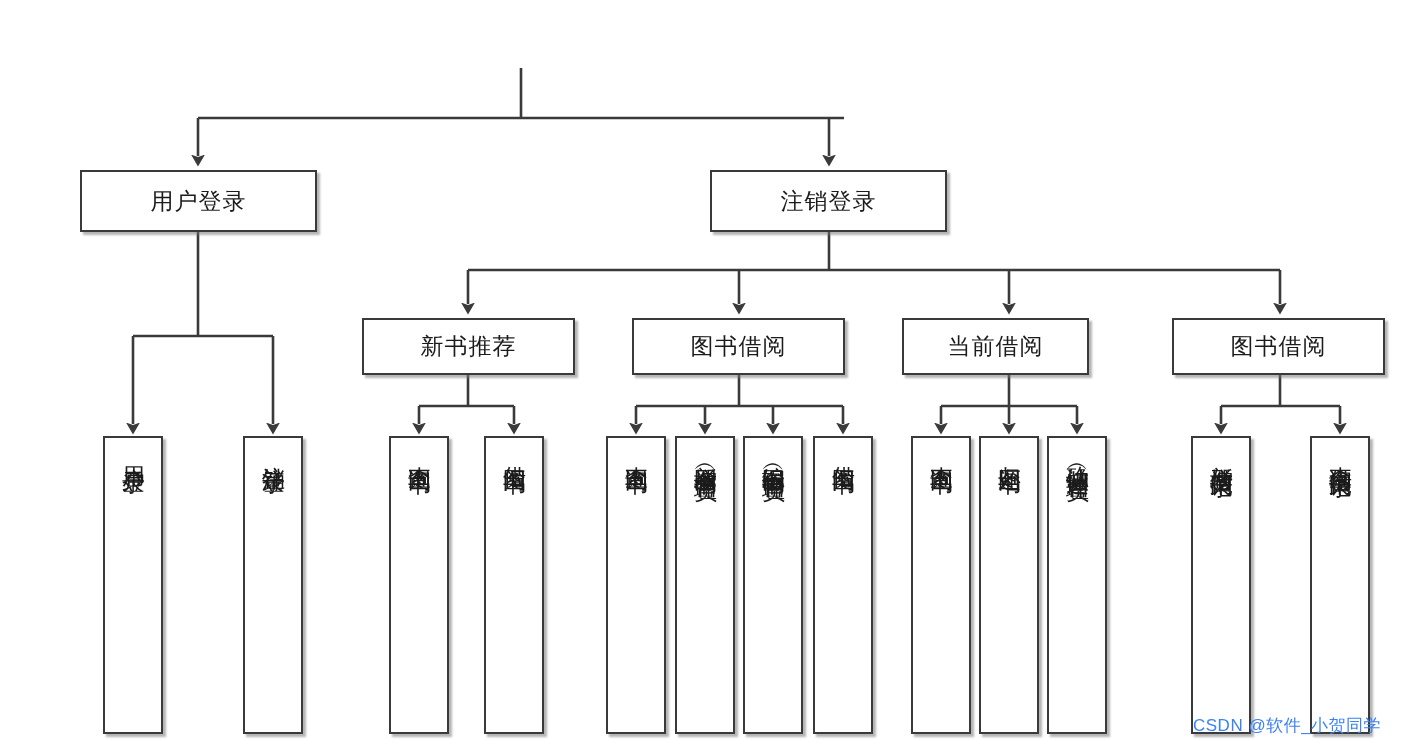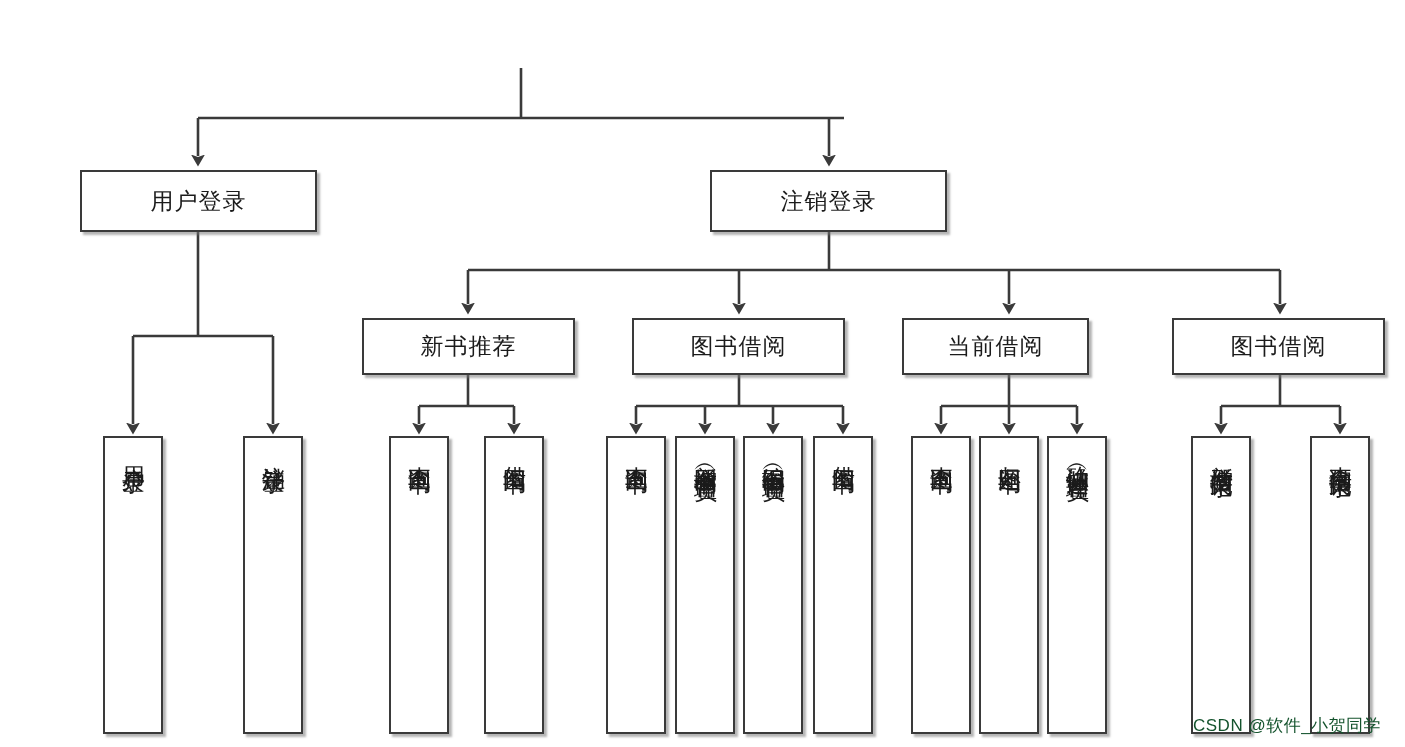--- a/index.html
+++ b/index.html
@@ -48,21 +48,21 @@
     font-size:23px;
     line-height:1.12;
     letter-spacing:2px;
     white-space:nowrap;
   }
 
   #watermark{
     position:absolute;
     left:1193px; top:714px;
     font-size:17px;
-    color:#14532d;
+    color:#3b82f6;
     letter-spacing:0.5px;
     white-space:nowrap;
     pointer-events:none;
   }
 </style>
 </head>
 <body>
 
 <div id="canvas">
 

